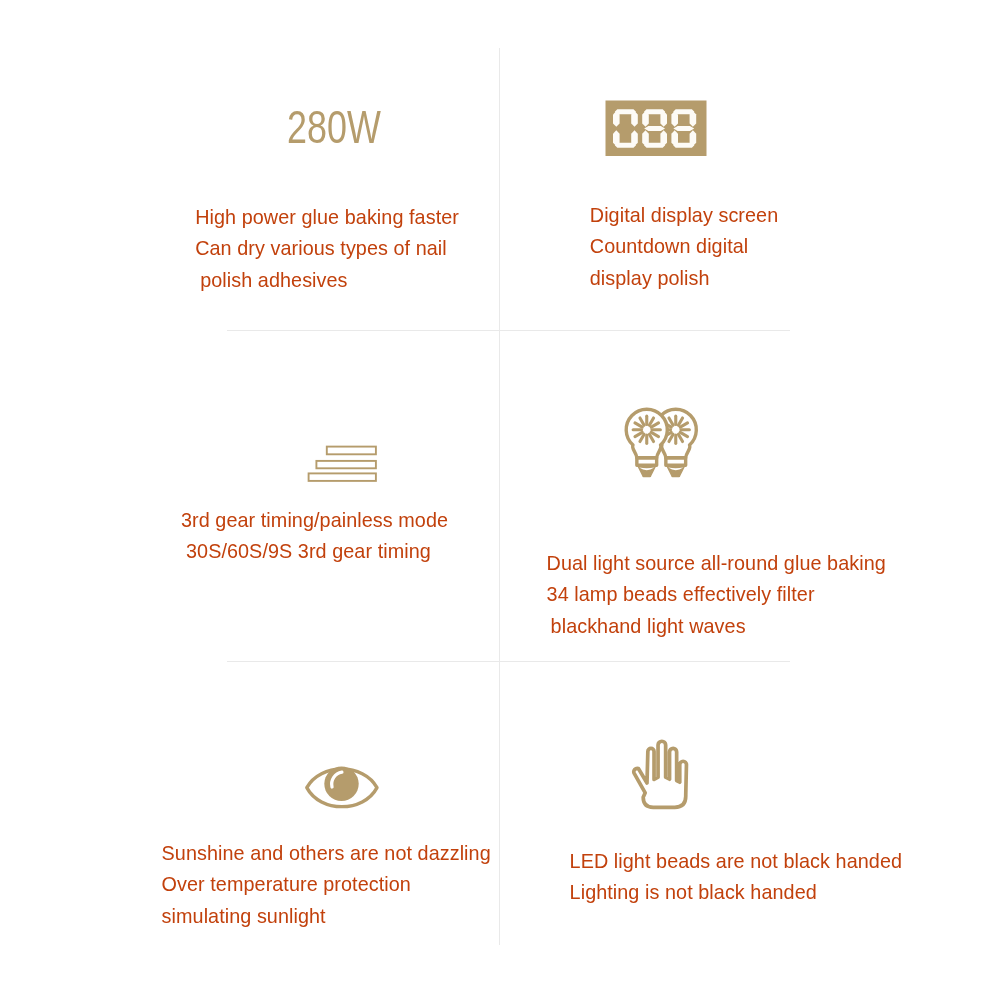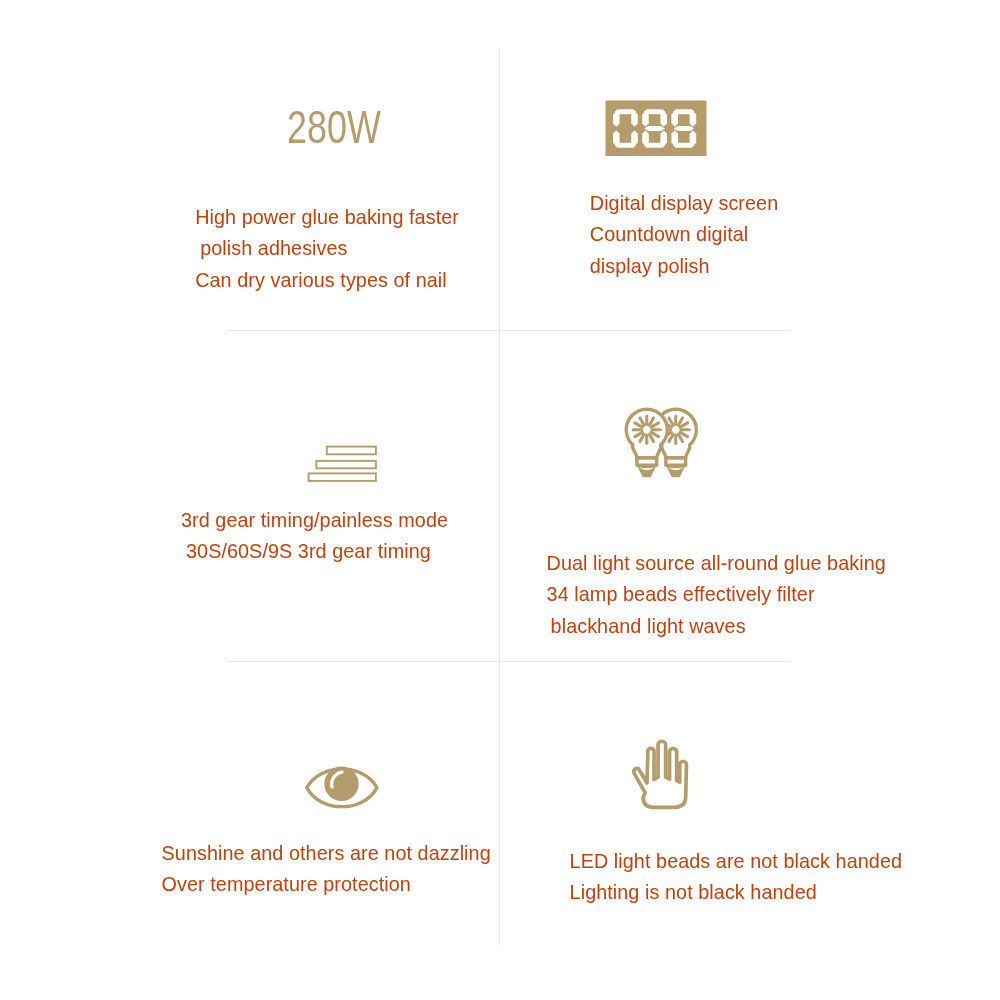--- a/index.html
+++ b/index.html
@@ -24,22 +24,22 @@
   <div class="topstrip"></div>
   <div class="vline"></div>
   <div class="hline" style="top:330px"></div>
   <div class="hline" style="top:661px"></div>
 
   <div class="ico" style="left:287px;top:111.4px;width:120px;height:40px">
     <span style="display:inline-block;transform:scaleX(0.764);transform-origin:left top;font-size:47px;line-height:32px;color:#b59c6c;font-weight:300;white-space:nowrap;">280W</span>
   </div>
   <div class="txt" style="left:195.2px;top:201.8px">
     <div>High power glue baking faster</div>
+    <div>Can dry various types of nail</div>
     <div style="padding-left:5px">polish adhesives</div>
-    <div>Can dry various types of nail</div>
   </div>
 
   <div class="ico" style="left:605px;top:100px">
     <svg width="102" height="57" viewBox="0 0 102 57">
       <rect x="0.5" y="0.5" width="101" height="55.5" fill="#b59c6c"></rect>
       <g fill="#fdfbf6">
         <g transform="translate(8.0,9.3)">
           <polygon points="4.30,0.00 20.50,0.00 23.00,2.50 20.50,5.00 4.30,5.00 1.80,2.50"></polygon>
           <polygon points="18.20,5.10 21.50,1.80 24.80,5.10 24.80,14.15 21.50,17.45 18.20,14.15"></polygon>
           <polygon points="18.20,24.35 21.50,21.05 24.80,24.35 24.80,33.40 21.50,36.70 18.20,33.40"></polygon>
@@ -61,21 +61,21 @@
           <polygon points="18.20,5.10 21.50,1.80 24.80,5.10 24.80,14.15 21.50,17.45 18.20,14.15"></polygon>
           <polygon points="18.20,24.35 21.50,21.05 24.80,24.35 24.80,33.40 21.50,36.70 18.20,33.40"></polygon>
           <polygon points="4.30,33.50 20.50,33.50 23.00,36.00 20.50,38.50 4.30,38.50 1.80,36.00"></polygon>
           <polygon points="0.00,24.35 3.30,21.05 6.60,24.35 6.60,33.40 3.30,36.70 0.00,33.40"></polygon>
           <polygon points="0.00,5.10 3.30,1.80 6.60,5.10 6.60,14.15 3.30,17.45 0.00,14.15"></polygon>
           <polygon points="6.20,16.75 18.60,16.75 22.80,19.25 18.60,21.75 6.20,21.75 2.00,19.25"></polygon>
         </g>
       </g>
     </svg>
   </div>
-  <div class="txt" style="left:589.8px;top:188px">
+  <div class="txt" style="left:589.8px;top:200px">
     <div>Digital display screen</div>
     <div>Countdown digital</div>
     <div>display polish</div>
   </div>
 
   <div class="ico" style="left:305px;top:442px">
     <svg width="74" height="42" viewBox="0 0 74 42" fill="none" stroke="#b59c6c" stroke-width="1.9">
       <rect x="21.8" y="4.6" width="49.1" height="7.7"></rect>
       <rect x="11.4" y="18.9" width="59.5" height="7.4"></rect>
       <rect x="3.6" y="31.4" width="67.3" height="7.5"></rect>
@@ -141,20 +141,21 @@
   <div class="ico" style="left:304.0px;top:762.0px">
     <svg width="78" height="56" viewBox="0 0 78 56">
       <path d="M 2.80 25.60 C 16.30 0.80 59.50 0.80 73.00 25.60 C 59.50 51.00 16.30 51.00 2.80 25.60 Z" fill="none" stroke="#b59c6c" stroke-width="3.4" stroke-linejoin="round"></path>
       <circle cx="37.50" cy="21.80" r="17.20" fill="#b59c6c"></circle>
       <path d="M 28.00 25.00 A 12.2 12.2 0 0 1 37.90 10.20" fill="none" stroke="#ffffff" stroke-width="3.3" stroke-linecap="round"></path>
     </svg>
   </div>
   <div class="txt" style="left:161.6px;top:837.7px">
     <div>Sunshine and others are not dazzling</div>
     <div>Over temperature protection</div>
+    <div>simulating sunlight</div>
   </div>
 
   <div class="ico" style="left:628.0px;top:736.0px">
     <svg width="66" height="80" viewBox="0 0 66 80" fill="none" stroke="#b59c6c" stroke-width="3.7" stroke-linejoin="round" stroke-linecap="round">
       <path d="M 19.0 47.0 L 19.85 15.45 A 3.10 3.10 0 0 1 26.05 15.45 L 26.05 43.4 L 30.05 41.2 L 30.05 9.05 A 3.80 3.80 0 0 1 37.65 9.05 L 37.65 41.2 L 41.55 43.2 L 41.55 15.9 A 3.55 3.55 0 0 1 48.65 15.9 L 48.65 44.6 L 51.75 46.2 L 51.75 28.6 A 3.35 3.35 0 0 1 58.45 28.6 L 57.75 59.0 L 57.75 60.35 Q 57.75 71.35 46.75 71.35 L 25.2 71.35 Q 15.2 71.35 15.2 61.35 L 17.2 56.8 L 6.2 37.4 A 3.5 3.5 0 0 1 10.4 32.5 L 19.0 47.0 Z"></path>
     </svg>
   </div>
   <div class="txt" style="left:569.6px;top:846.0px">
     <div>LED light beads are not black handed</div>
     <div>Lighting is not black handed</div>

